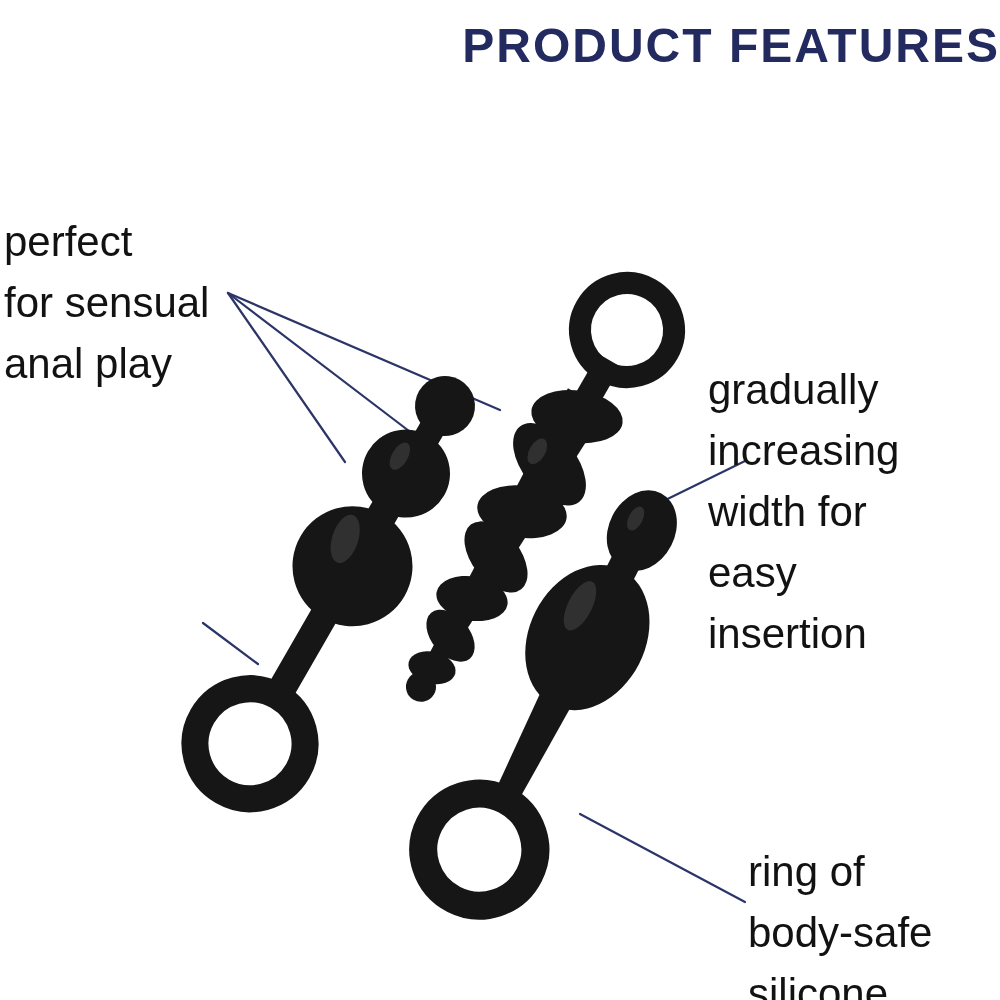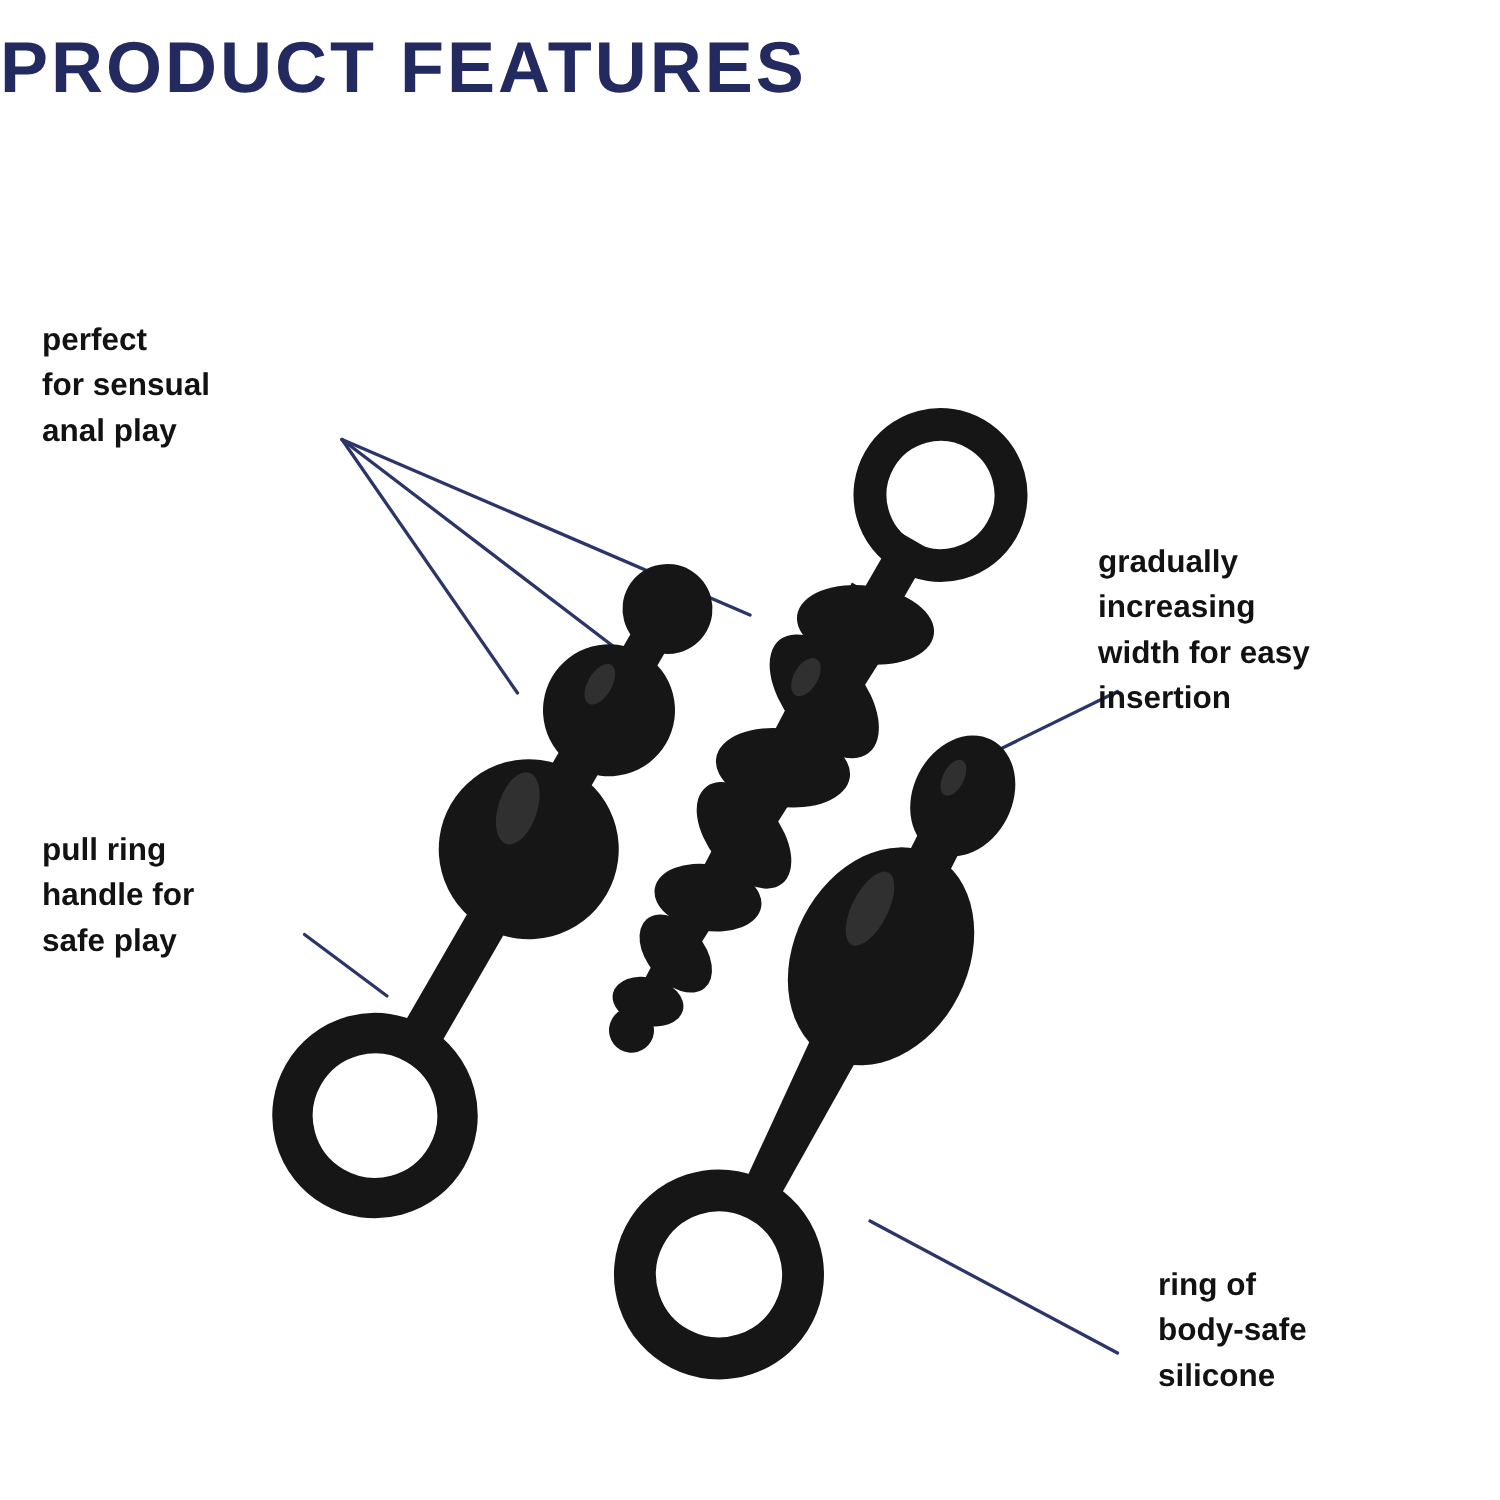--- a/index.html
+++ b/index.html
@@ -11,39 +11,38 @@
   }
   .canvas {
     position: relative;
     width: 1000px; height: 1000px;
     background: var(--background, #ffffff);
     overflow: hidden;
   }
   .title {
     position: absolute;
     top: 18px; left: 0; width: 100%;
-    text-align: left;
+    text-align: right;
     font-size: 48px;
     font-weight: 800;
     letter-spacing: 2px;
     color: var(--title_navy, #232a60);
   }
   .art {
     position: absolute;
     top: 0; left: 0;
     width: 1000px; height: 1000px;
   }
   .note {
     position: absolute;
     white-space: pre-line;
-    font-size: 21px;
+    font-size: 42px;
     line-height: 1.45;
-    font-weight: 700;
+    font-weight: 400;
     color: var(--text_black, #121212);
-    margin-left: 24px;
   }
   .note-1 { left: 4px;  top: 212px; width: 230px; }
   .note-2 { left: 4px;  top: 552px; width: 230px; }
   .note-3 { left: 708px; top: 360px; width: 252px; }
   .note-4 { left: 748px; top: 842px; width: 252px; }
   .leader {
     stroke: var(--line_navy, #2b3568);
     stroke-width: 2.2;
     fill: none;
     stroke-linecap: round;
@@ -105,23 +104,20 @@
       <circle class="ring" cx="0" cy="398" r="56" stroke-width="28"></circle>
       <ellipse class="sheen" cx="-21" cy="135" rx="12" ry="27"></ellipse>
       <ellipse class="sheen" cx="-11" cy="32" rx="7" ry="13"></ellipse>
     </g>
 
   </svg>
 
   <div class="note note-1">perfect
 for sensual
 anal play</div>
-  <div class="note note-2">pull ring
-handle for
-safe play</div>
   <div class="note note-3">gradually
 increasing
 width for easy
 insertion</div>
   <div class="note note-4">ring of
 body-safe
 silicone</div>
 
 </div>
 

